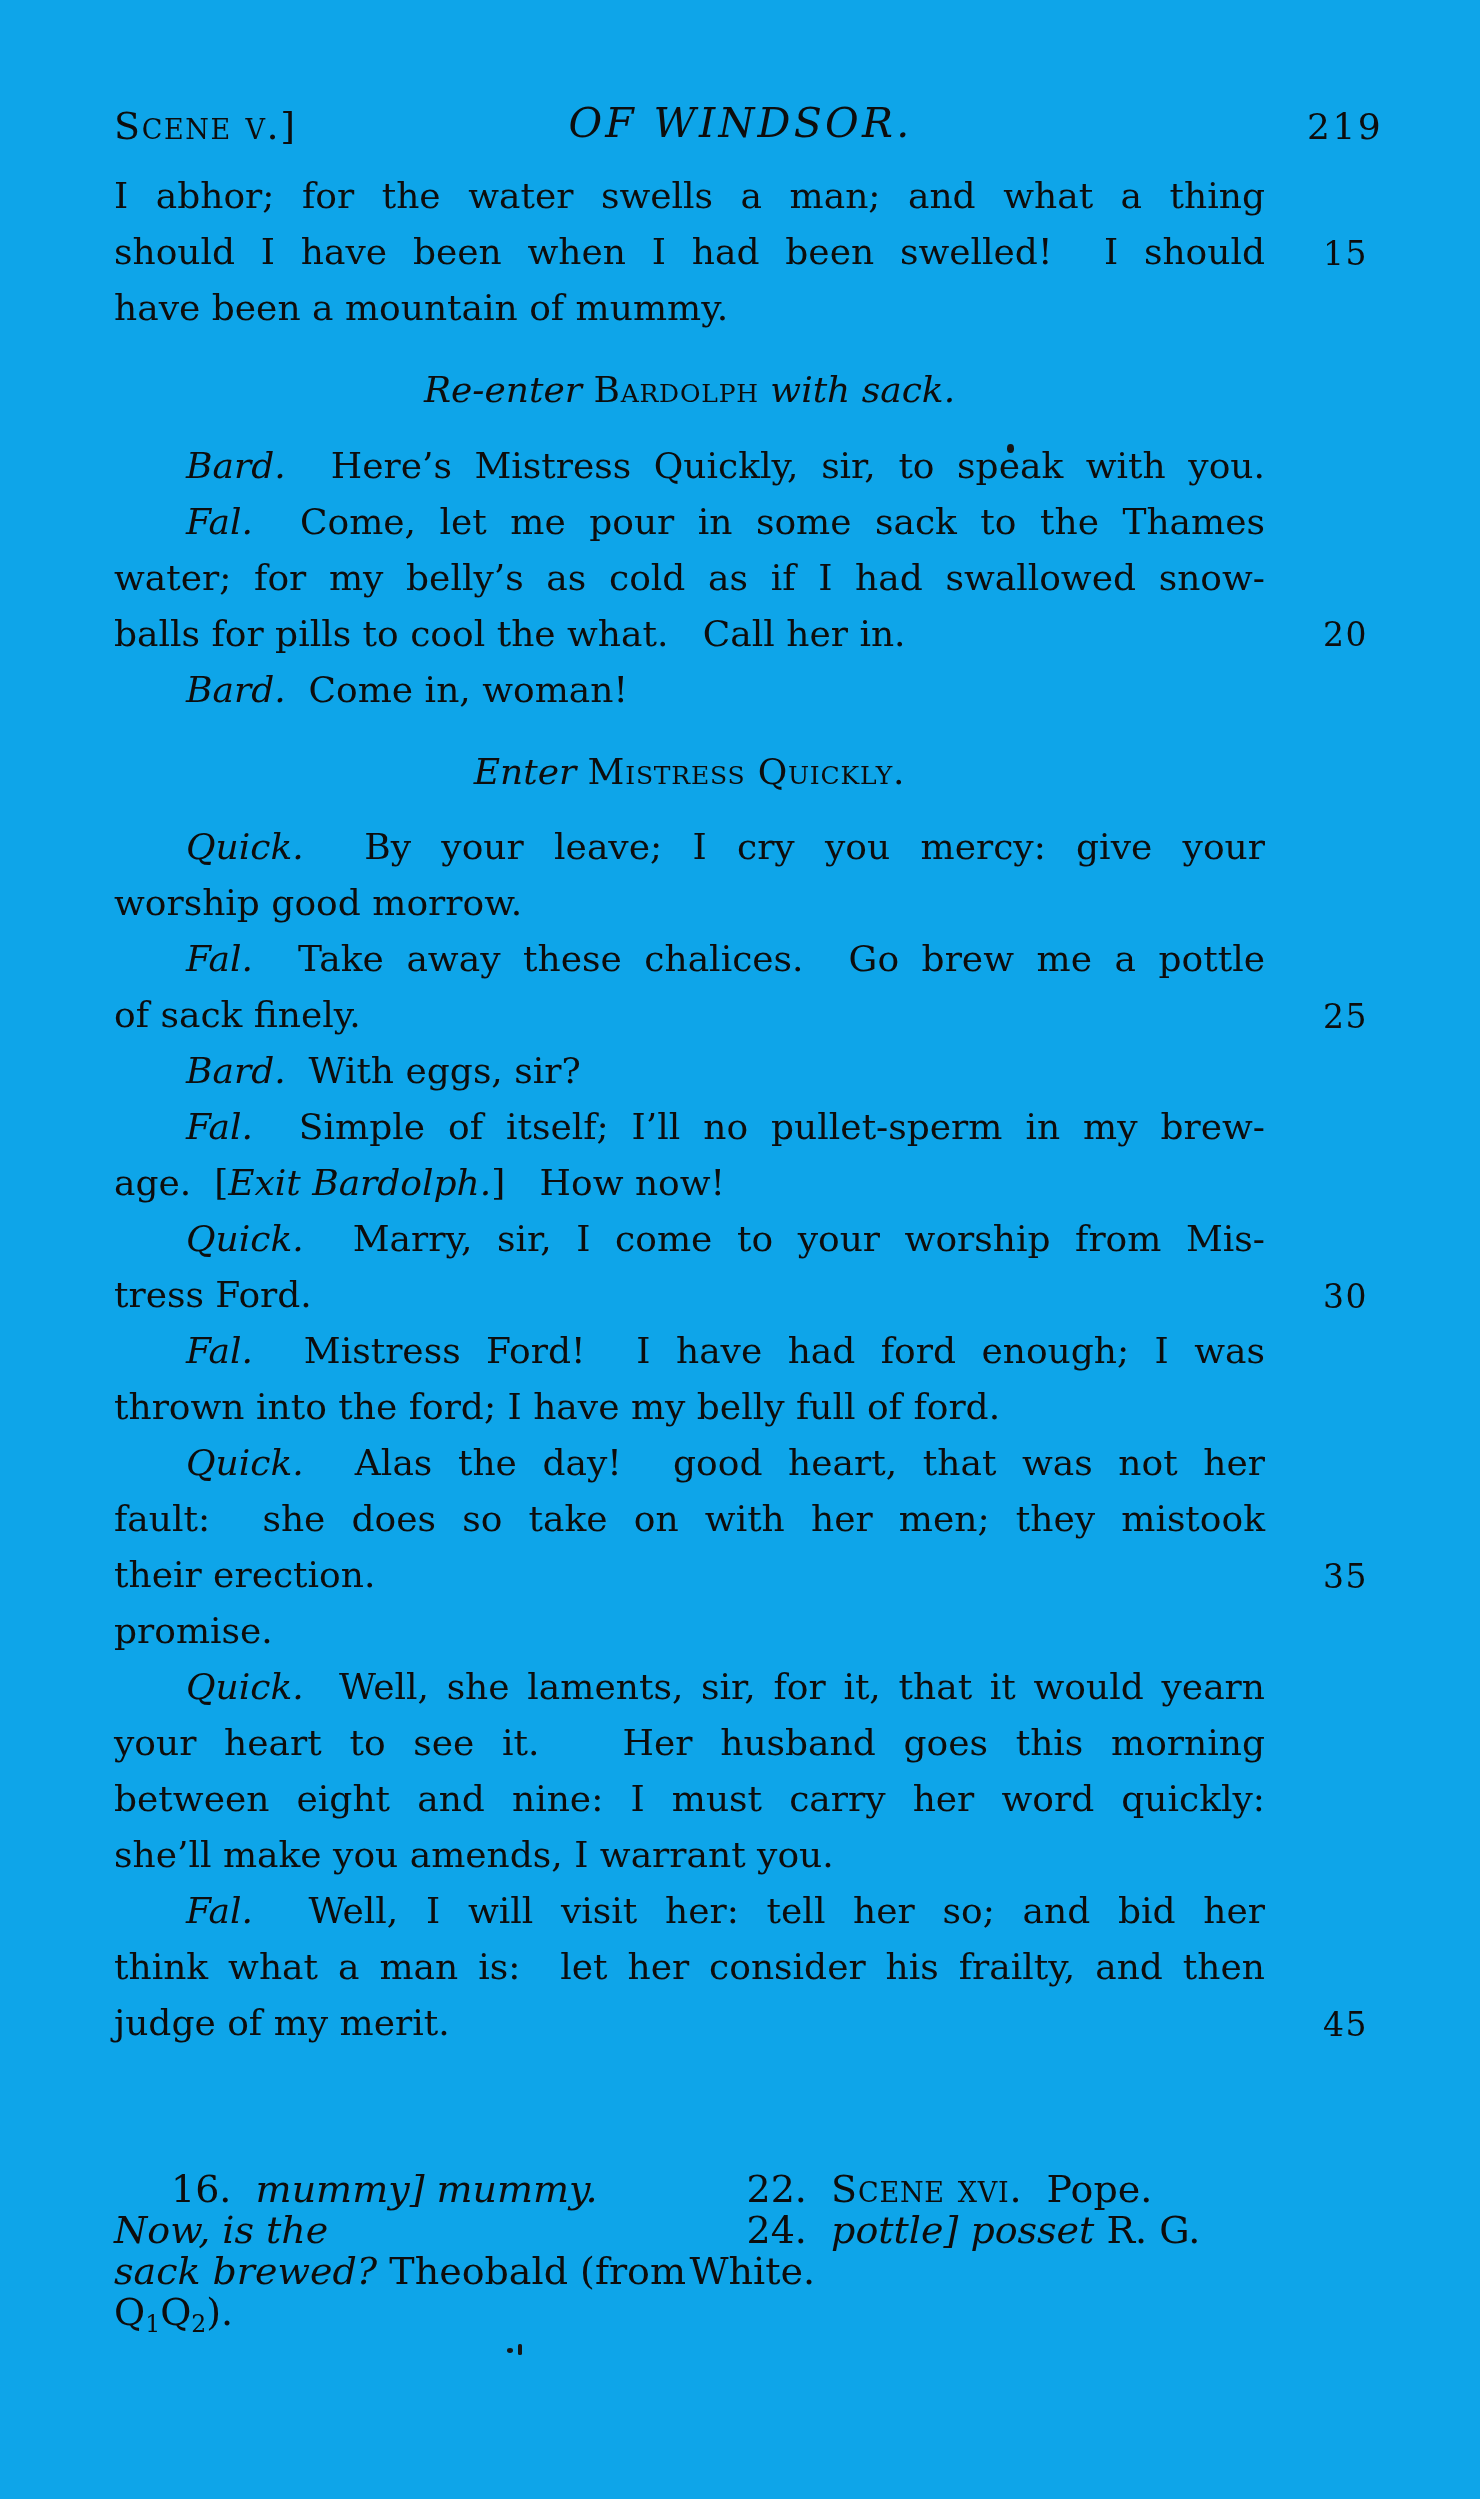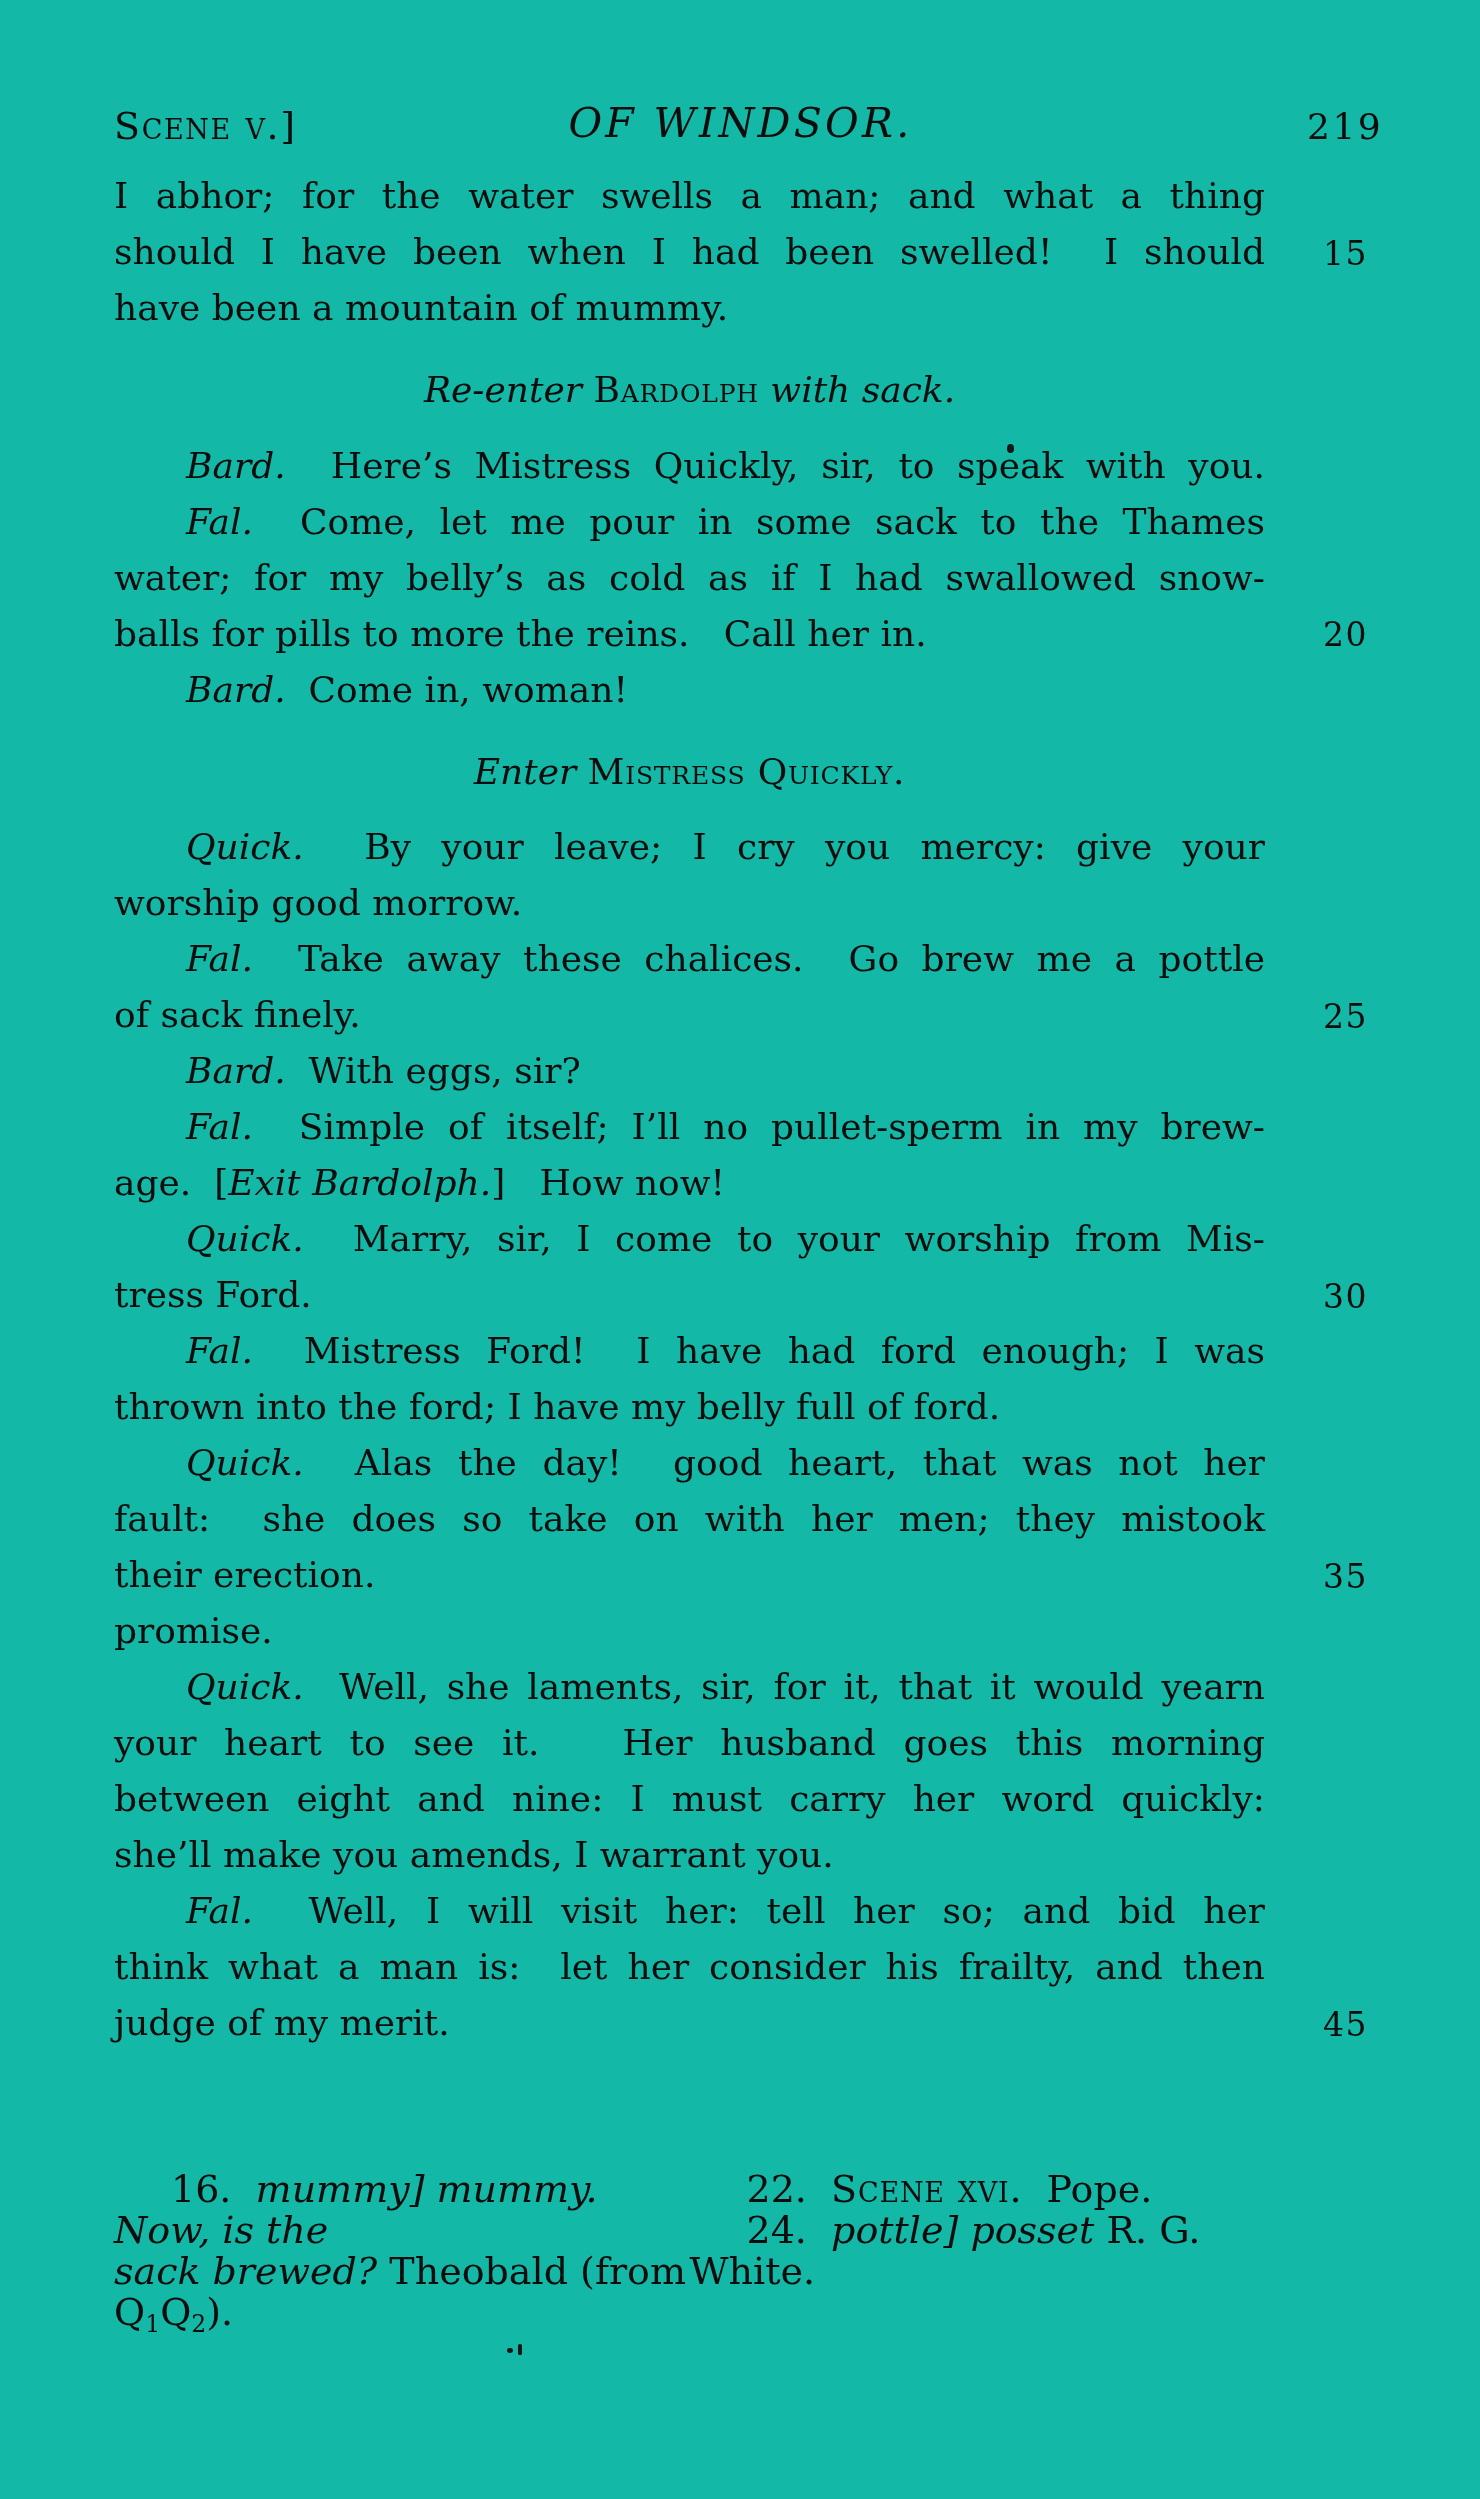--- a/index.html
+++ b/index.html
@@ -1,19 +1,19 @@
 <!DOCTYPE html>
 <html style="font-size:13px"><head>
 <meta charset="utf-8">
 <style>
   html,body{margin:0;padding:0;background:#ffffff;}
   #page{
     position:relative;
     width:1481px;height:2500px;
-    background:#14b8a6;
+    background:#0ea5e9;
     color:#0d0d0d;
     font-family:"DejaVu Serif", serif;
     overflow:hidden;
   }
   
   #header{position:absolute;top:96px;left:0;width:1481px;height:65px;}
   #scene-locator{
     position:absolute;left:114px;top:8.2px;
     font-variant:small-caps;font-size:38px;letter-spacing:1.6px;
   }
@@ -64,21 +64,21 @@
   </div>
 
   <div id="play-text">
       <div class="line j"><span>I abhor; for the water swells a man; and what a thing</span></div>
       <div class="line j"><span>should I have been when I had been swelled!  I should</span><span class="num">15</span></div>
       <div class="line"><span>have been a mountain of mummy.</span></div>
       <div class="line stage"><span class="i">Re-enter </span><span class="sc">Bardolph</span><span class="i"> with sack.</span></div>
       <div class="line j ind"><span class="i">Bard.</span><span>  Here’s Mistress Quickly, sir, to speak with you.</span></div>
       <div class="line j ind"><span class="i">Fal.</span><span>  Come, let me pour in some sack to the Thames</span></div>
       <div class="line j"><span>water; for my belly’s as cold as if I had swallowed snow-</span></div>
-      <div class="line"><span>balls for pills to more the reins.   Call her in.</span><span class="num">20</span></div>
+      <div class="line"><span>balls for pills to cool the what.   Call her in.</span><span class="num">20</span></div>
       <div class="line ind"><span class="i">Bard.</span><span>  Come in, woman!</span></div>
       <div class="line stage"><span class="i">Enter </span><span class="sc">Mistress Quickly.</span></div>
       <div class="line j ind"><span class="i">Quick.</span><span>  By your leave; I cry you mercy: give your</span></div>
       <div class="line"><span>worship good morrow.</span></div>
       <div class="line j ind"><span class="i">Fal.</span><span>  Take away these chalices.  Go brew me a pottle</span></div>
       <div class="line"><span>of sack finely.</span><span class="num">25</span></div>
       <div class="line ind"><span class="i">Bard.</span><span>  With eggs, sir?</span></div>
       <div class="line j ind"><span class="i">Fal.</span><span>  Simple of itself; I’ll no pullet-sperm in my brew-</span></div>
       <div class="line"><span>age.  [</span><span class="i">Exit Bardolph.</span><span>]   How now!</span></div>
       <div class="line j ind"><span class="i">Quick.</span><span>  Marry, sir, I come to your worship from Mis-</span></div>

